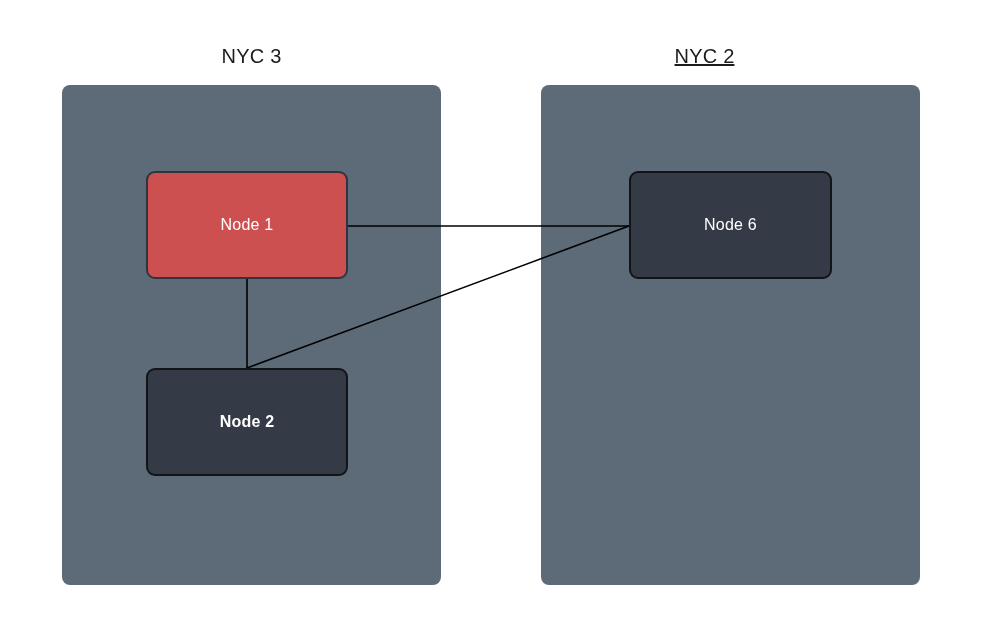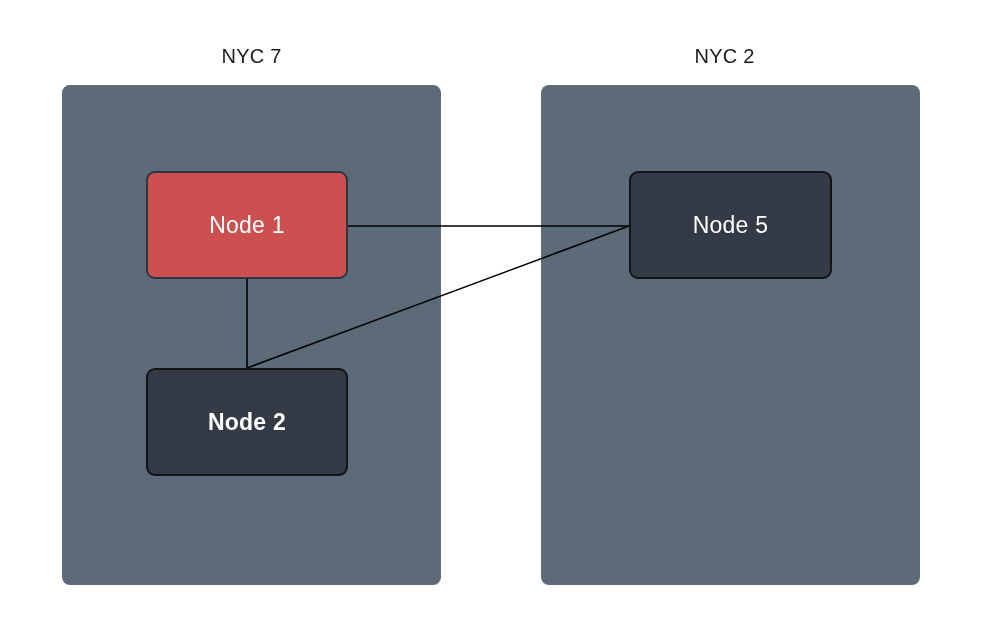--- a/index.html
+++ b/index.html
@@ -32,21 +32,21 @@
     white-space: nowrap;
     letter-spacing: 0.2px;
   }
   .node {
     position: absolute;
     box-sizing: border-box;
     border-radius: 9px;
     display: flex;
     align-items: center;
     justify-content: center;
-    font-size: 23px;
+    font-size: 16px;
     color: #ffffff;
     font-family: "Liberation Sans", sans-serif;
     letter-spacing: 0.2px;
   }
   #edge-layer {
     position: absolute;
     left: 0;
     top: 0;
     width: 982px;
     height: 628px;
@@ -58,28 +58,28 @@
     stroke: #000000;
     stroke-width: 1.6;
   }
 </style>
 </head>
 <body>
 
 <div id="canvas">
 
   <div class="group" style="left: 62px; top: 85px; width: 379px; height: 500px; background: rgb(92, 107, 119);"></div>
-  <div class="group-label" style="left: 62px; top: 45px; width: 379px;">NYC 7</div>
+  <div class="group-label" style="left: 62px; top: 45px; width: 379px;">NYC 3</div>
 
   <div class="group" style="left: 541px; top: 85px; width: 379px; height: 500px; background: rgb(92, 107, 119);"></div>
-  <div class="group-label" style="left: 535px; top: 45px; width: 379px;">NYC 2</div>
+  <div class="group-label" style="left: 515px; top: 45px; width: 379px; text-decoration: underline;">NYC 2</div>
 
   <svg id="edge-layer" viewBox="0 0 982 628" xmlns="http://www.w3.org/2000/svg">
     <polyline class="edge" points="348,226 629,226" stroke="#000000" stroke-width="1.6"></polyline>
     <polyline class="edge" points="247,279 247,368" stroke="#000000" stroke-width="1.6"></polyline>
     <polyline class="edge" points="247,368 629,226" stroke="#000000" stroke-width="1.6"></polyline>
   </svg>
 
   <div class="node" style="left: 146px; top: 171px; width: 202px; height: 108px; background: rgb(204, 80, 80); border: 2px solid rgb(46, 52, 64); color: rgb(255, 255, 255);">Node 1</div>
   <div class="node" style="left: 146px; top: 368px; width: 202px; height: 108px; background: rgb(52, 58, 70); border: 2px solid rgb(18, 20, 24); color: rgb(255, 255, 255); font-weight: bold;">Node 2</div>
-  <div class="node" style="left: 629px; top: 171px; width: 203px; height: 108px; background: rgb(52, 58, 70); border: 2px solid rgb(18, 20, 24); color: rgb(255, 255, 255);">Node 5</div>
+  <div class="node" style="left: 629px; top: 171px; width: 203px; height: 108px; background: rgb(52, 58, 70); border: 2px solid rgb(18, 20, 24); color: rgb(255, 255, 255);">Node 6</div>
 
 </div>
 
 </body></html>

